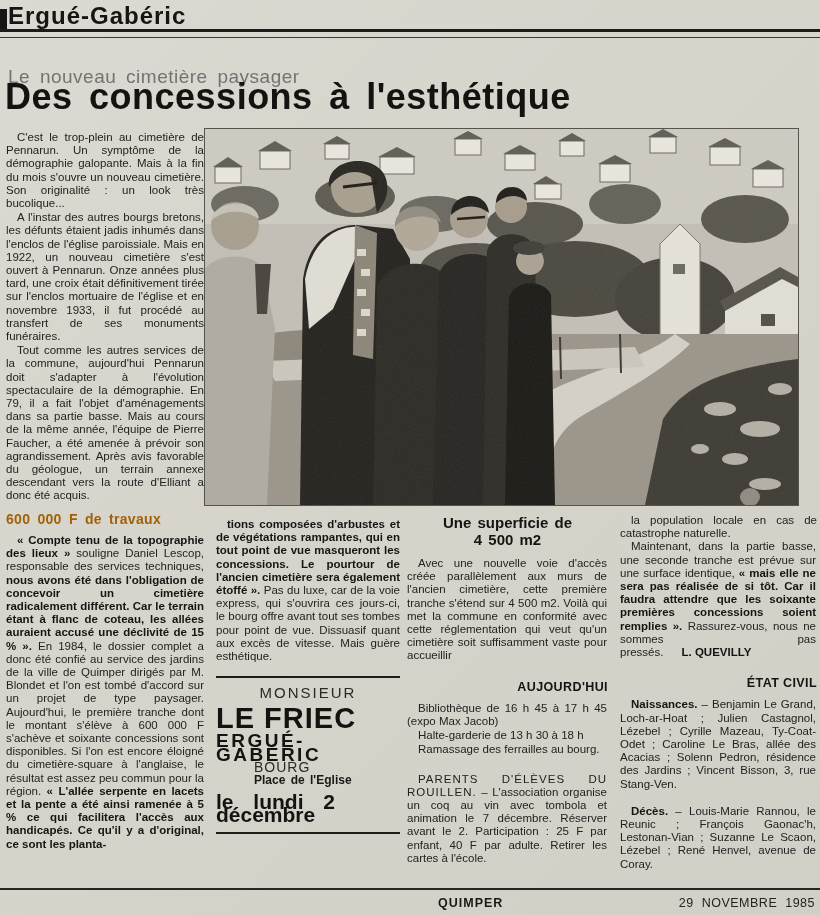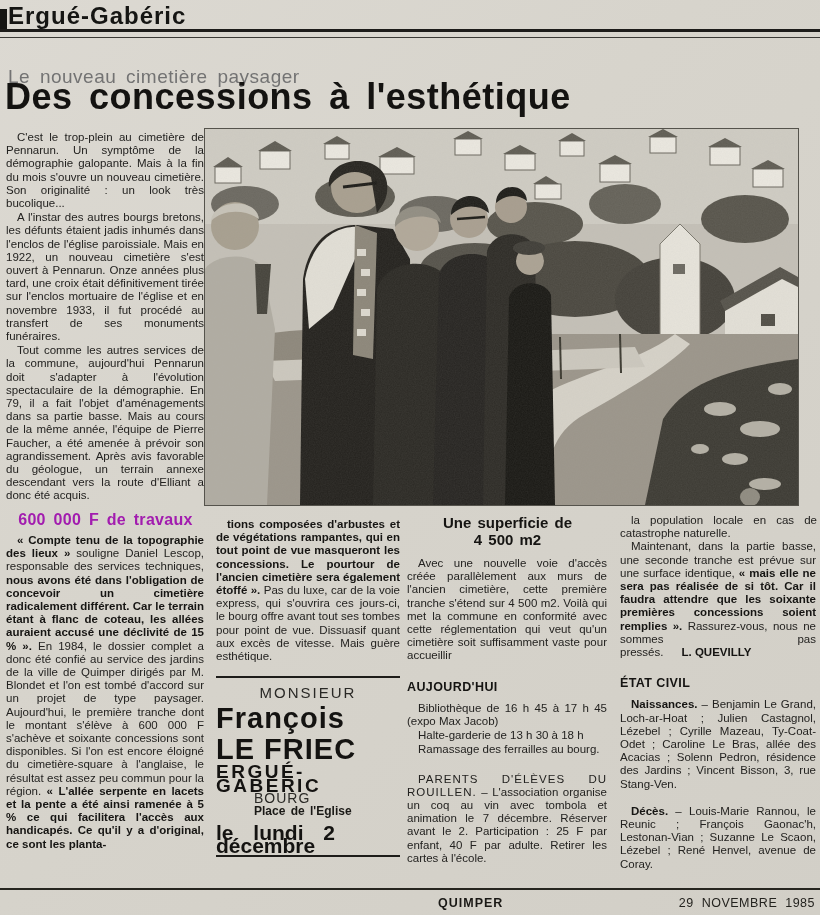--- a/index.html
+++ b/index.html
@@ -21,28 +21,28 @@
   .photo svg{display:block;width:100%;height:100%;}
   
   .col{position:absolute;font-size:11.5px;line-height:13.2px;text-align:justify;color:#232220;}
   .col p{margin:0 1px 1px 0;text-indent:11px;}
   .col .nogap{margin:0;}
   b,.b{font-weight:bold;color:#161513;}
   .col1{left:6px;top:131px;width:199px;}
   .col2{left:216px;top:518px;width:184px;}
   .col3{left:407px;top:514px;width:201px;}
   .col4{left:620px;top:514px;width:197px;}
-  .subhead1{margin:10px 0 8px 0;text-align:center;font-size:16px;font-weight:bold;letter-spacing:.3px;word-spacing:3px;color:#a21caf;}
+  .subhead1{margin:10px 0 8px 0;font-size:14px;font-weight:bold;letter-spacing:.3px;word-spacing:3px;color:#a16207;}
   .subhead3{margin:0 0 9px 0;text-align:center;font-size:15px;font-weight:bold;line-height:17px;word-spacing:2px;color:#151412;}
-  .rubric{margin:18px 0 8px 0;font-size:12.5px;font-weight:bold;letter-spacing:.4px;color:#151412;text-align:left;}
+  .rubric{margin:18px 0 8px 0;font-size:12.5px;font-weight:bold;letter-spacing:.4px;color:#151412;text-align:right;}
   .byline{font-weight:bold;margin-left:18px;white-space:nowrap;color:#141311;}
   .lead-caps{letter-spacing:1px;}
   
   .adbox{margin-top:13px;border-top:2px solid #1d1c19;border-bottom:2px solid #1d1c19;
-    padding:8px 0 2px 0;text-align:left;}
+    padding:8px 0 10px 0;text-align:left;}
   .ad-monsieur{text-align:center;font-size:15px;letter-spacing:2px;color:#2a2926;margin-bottom:4px;}
   .ad-name{font-size:29px;font-weight:bold;letter-spacing:1px;line-height:31px;color:#141311;}
   .ad-italic{font-style:italic;font-size:12.5px;line-height:15px;margin:6px 0 5px 38px;color:#24231f;}
   .ad-place{font-size:19px;font-weight:bold;letter-spacing:2.5px;color:#141311;}
   .ad-bourg{font-size:14px;letter-spacing:1px;margin-left:38px;color:#2a2926;}
   .ad-eglise{font-size:12px;font-weight:bold;margin-left:38px;word-spacing:2px;color:#1a1916;}
   .ad-date{font-size:21px;font-weight:bold;word-spacing:14px;margin-top:8px;color:#141311;}
   
   .foot-rule{position:absolute;left:0;top:888px;width:820px;height:0;border-top:2px solid #26251f;}
   .foot-quimper{position:absolute;left:438px;top:896px;font-size:12.5px;font-weight:bold;letter-spacing:1px;color:#1a1916;}
@@ -213,21 +213,20 @@
   <p>Tout comme les autres services de la commune, aujourd'hui Pennarun doit s'adapter à l'évolution spectaculaire de la démographie. En 79, il a fait l'objet d'aménagements dans sa partie basse. Mais au cours de la même année, l'équipe de Pierre Faucher, a été amenée à prévoir son agrandissement. Après avis favorable du géologue, un terrain annexe descendant vers la route d'Elliant a donc été acquis.</p>
   <div class="subhead1">600 000 F de travaux</div>
   <p><b>« Compte tenu de la topographie des lieux »</b><span> souligne Daniel Lescop, responsable des services techniques, </span><b>nous avons été dans l'obligation de concevoir un cimetière radicalement différent. Car le terrain étant à flanc de coteau, les allées auraient accusé une déclivité de 15 % ».</b><span> En 1984, le dossier complet a donc été confié au service des jardins de la ville de Quimper dirigés par M. Blondet et l'on est tombé d'accord sur un projet de type paysager. Aujourd'hui, le première tranche dont le montant s'élève à 600 000 F s'achève et soixante concessions sont disponibles. Si l'on est encore éloigné du cimetière-square à l'anglaise, le résultat est assez peu commun pour la région. </span><b>« L'allée serpente en lacets et la pente a été ainsi ramenée à 5 % ce qui facilitera l'accès aux handicapés. Ce qu'il y a d'original, ce sont les planta-</b></p>
 </div>
 
 <div class="col col2">
   <p class="nogap"><b>tions composées d'arbustes et de végétations rampantes, qui en tout point de vue masqueront les concessions. Le pourtour de l'ancien cimetière sera également étoffé ».</b><span> Pas du luxe, car de la voie express, qui s'ouvrira ces jours-ci, le bourg offre avant tout ses tombes pour point de vue. Dissuasif quant aux excès de vitesse. Mais guère esthétique.</span></p>
 
   <div class="adbox">
     <div class="ad-monsieur">MONSIEUR</div>
-    <div class="ad-name">François</div>
     <div class="ad-name">LE FRIEC</div>
     <div class="ad-place">ERGUÉ-GABÉRIC</div>
     <div class="ad-bourg">BOURG</div>
     <div class="ad-eglise">Place de l'Eglise</div>
     <div class="ad-date">le lundi 2 décembre</div>
   </div>
 </div>
 
 <div class="col col3">
   <div class="subhead3">

